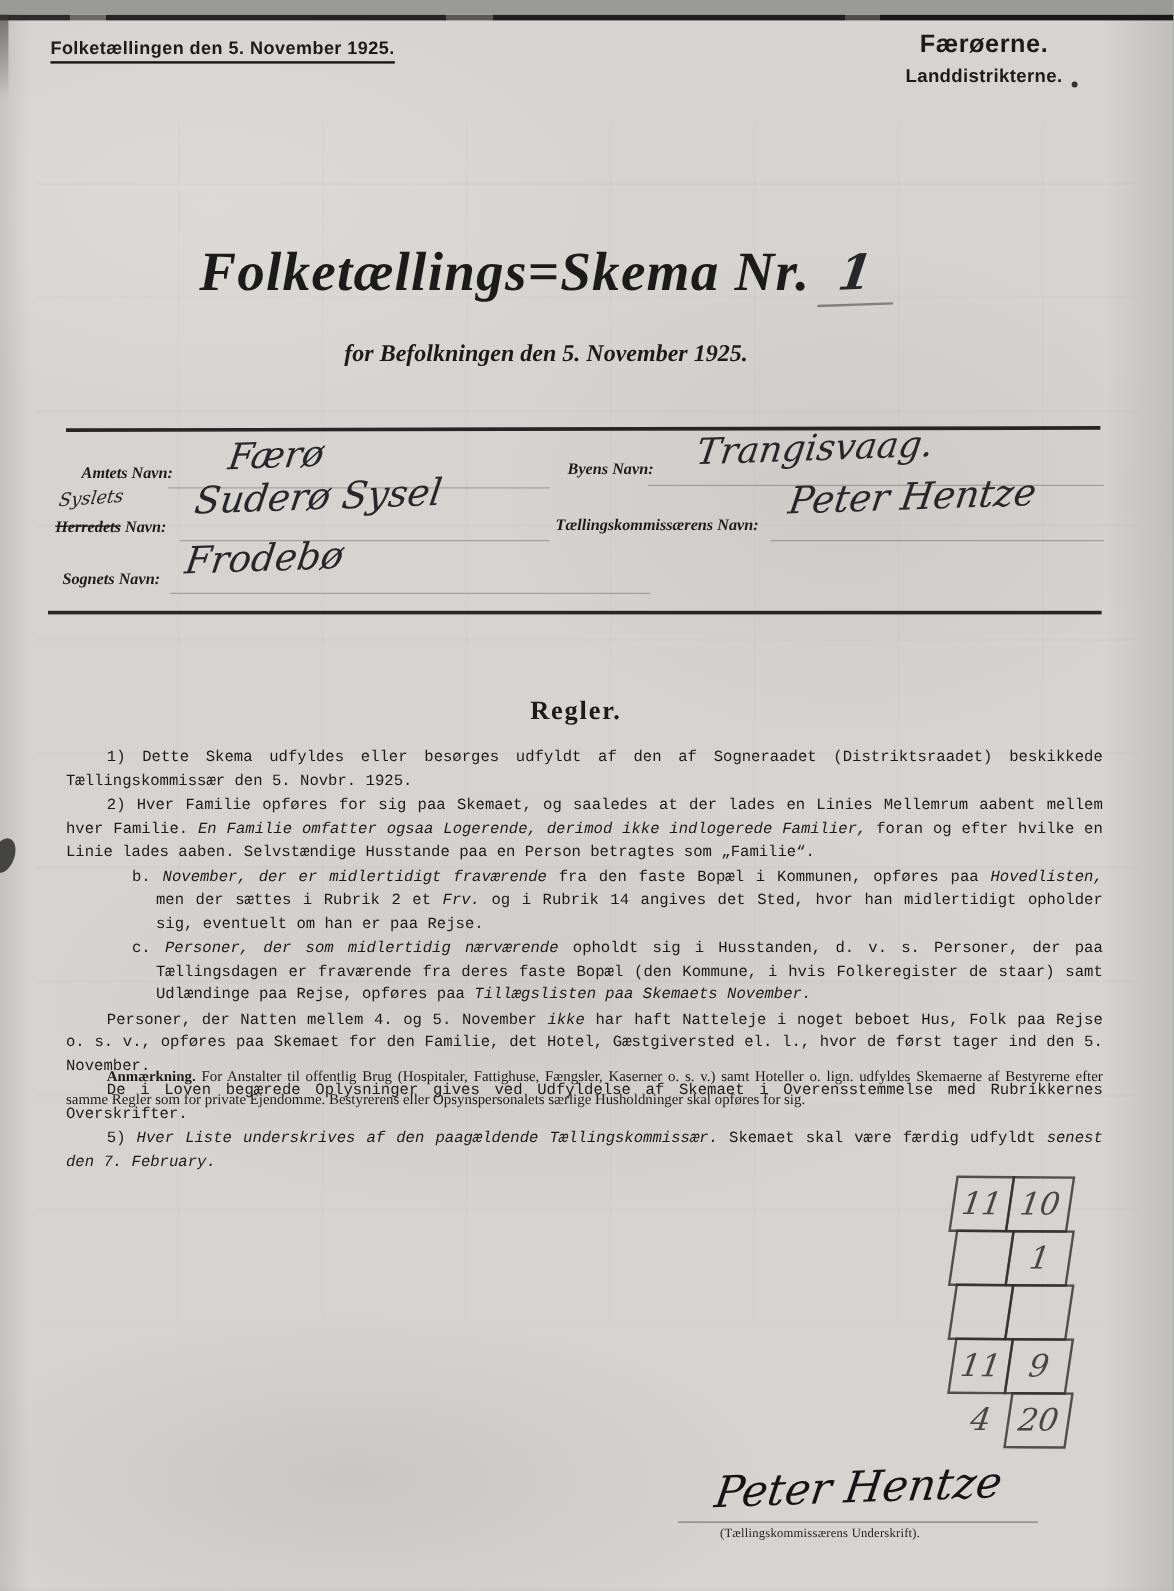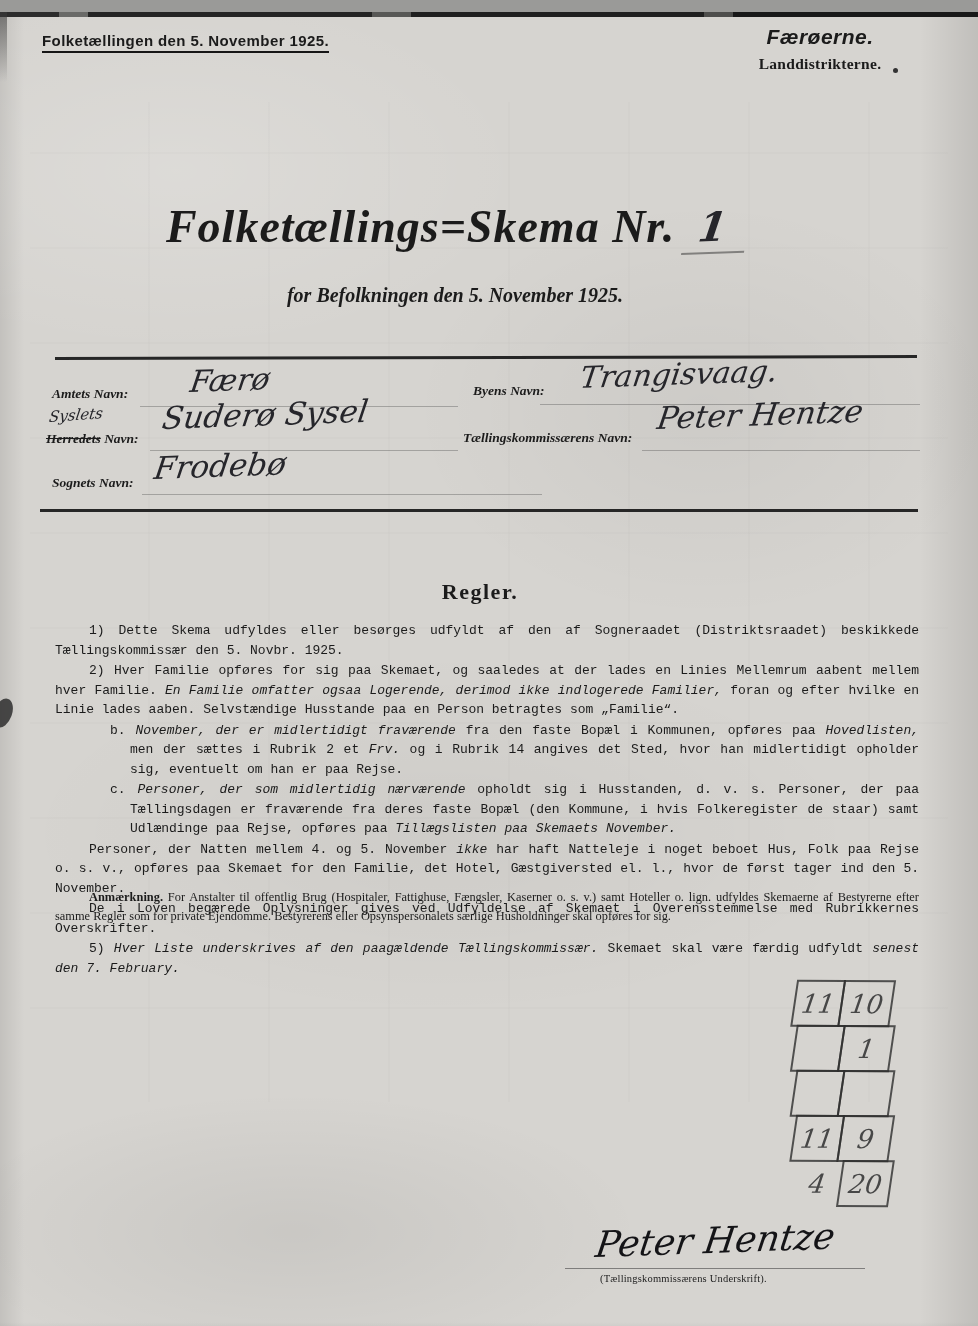--- a/index.html
+++ b/index.html
@@ -23,22 +23,22 @@
   .edge-bottom{position:absolute;bottom:0;left:0;right:0;height:16px;
     background:linear-gradient(to top, rgba(40,40,40,.35), rgba(120,120,118,.12) 55%, transparent);}
   .smudge-left{position:absolute;left:-6px;top:686px;width:18px;height:30px;background:#2e2e2e;border-radius:50%;transform:rotate(20deg);opacity:.85;}
   .speck{position:absolute;left:893px;top:56px;width:5px;height:5px;background:#333;border-radius:50%;}
   .corner-dark{position:absolute;left:0;top:0;width:7px;height:70px;background:linear-gradient(to bottom,#3a3a3a,transparent);opacity:.6;}
 
   .abs{position:absolute;}
   .sans{font-family:"Liberation Sans",sans-serif;}
   .hdr-left{left:42px;top:20px;font-weight:bold;font-size:15px;letter-spacing:.4px;border-bottom:2px solid #161616;padding-bottom:2px;}
   .hdr-right{left:700px;top:13px;width:240px;text-align:center;font-weight:bold;}
-  .hdr-region{font-size:21px;letter-spacing:.5px;font-style:italic;}
-  .hdr-subregion{font-size:15.5px;margin-top:6px;letter-spacing:.3px;font-family:Liberation Serif, serif;}
+  .hdr-region{font-size:21px;letter-spacing:.5px;}
+  .hdr-subregion{font-size:15.5px;margin-top:6px;letter-spacing:.3px;}
 
   .doc-title{left:40px;top:188px;width:830px;text-align:center;font-size:46px;font-weight:bold;font-style:italic;letter-spacing:1px;white-space:nowrap;}
   .title-nr{display:inline-block;border-bottom:2px solid rgba(60,60,60,.55);padding:0 20px 2px 14px;margin-left:6px;}
   .doc-subtitle{left:40px;top:272px;width:830px;text-align:center;font-size:20px;font-weight:bold;font-style:italic;}
 
   .rule-line{border-top:3px solid #262626;height:0;}
   .rule-top{left:55px;top:344px;width:862px;transform:rotate(-.12deg);}
   .rule-mid{left:40px;top:497px;width:878px;}
 
   .lbl{font-style:italic;font-weight:bold;font-size:13.5px;white-space:nowrap;}
@@ -80,21 +80,21 @@
   <div class="abs hdr-right sans">
     <div class="hdr-region">Færøerne.</div>
     <div class="hdr-subregion">Landdistrikterne.</div>
   </div>
 
   <div class="abs doc-title"><span>Folketællings=Skema Nr.</span><span class="title-nr hw" style="font-size:40px">1</span></div>
   <div class="abs doc-subtitle">for Befolkningen den 5. November 1925.</div>
 
   <div class="abs rule-line rule-top"></div>
 
-  <div class="abs lbl" style="left:52px;top:374px">Amtets Navn:</div>
+  <div class="abs lbl" style="left:68px;top:374px">Amtets Navn:</div>
   <div class="abs hw hw-lg" style="left:188px;top:352px">Færø</div>
   <div class="abs u-line" style="left:140px;top:394px;width:318px"></div>
 
   <div class="abs hw hw-sm" style="left:48px;top:396px">Syslets</div>
   <div class="abs lbl" style="left:46px;top:419px"><span class="struck">Herredets</span><span> Navn:</span></div>
   <div class="abs hw" style="left:160px;top:388px;font-size:31px">Suderø Sysel</div>
   <div class="abs u-line" style="left:150px;top:438px;width:308px"></div>
 
   <div class="abs lbl" style="left:52px;top:463px">Sognets Navn:</div>
   <div class="abs hw" style="left:152px;top:438px;font-size:31px">Frodebø</div>

